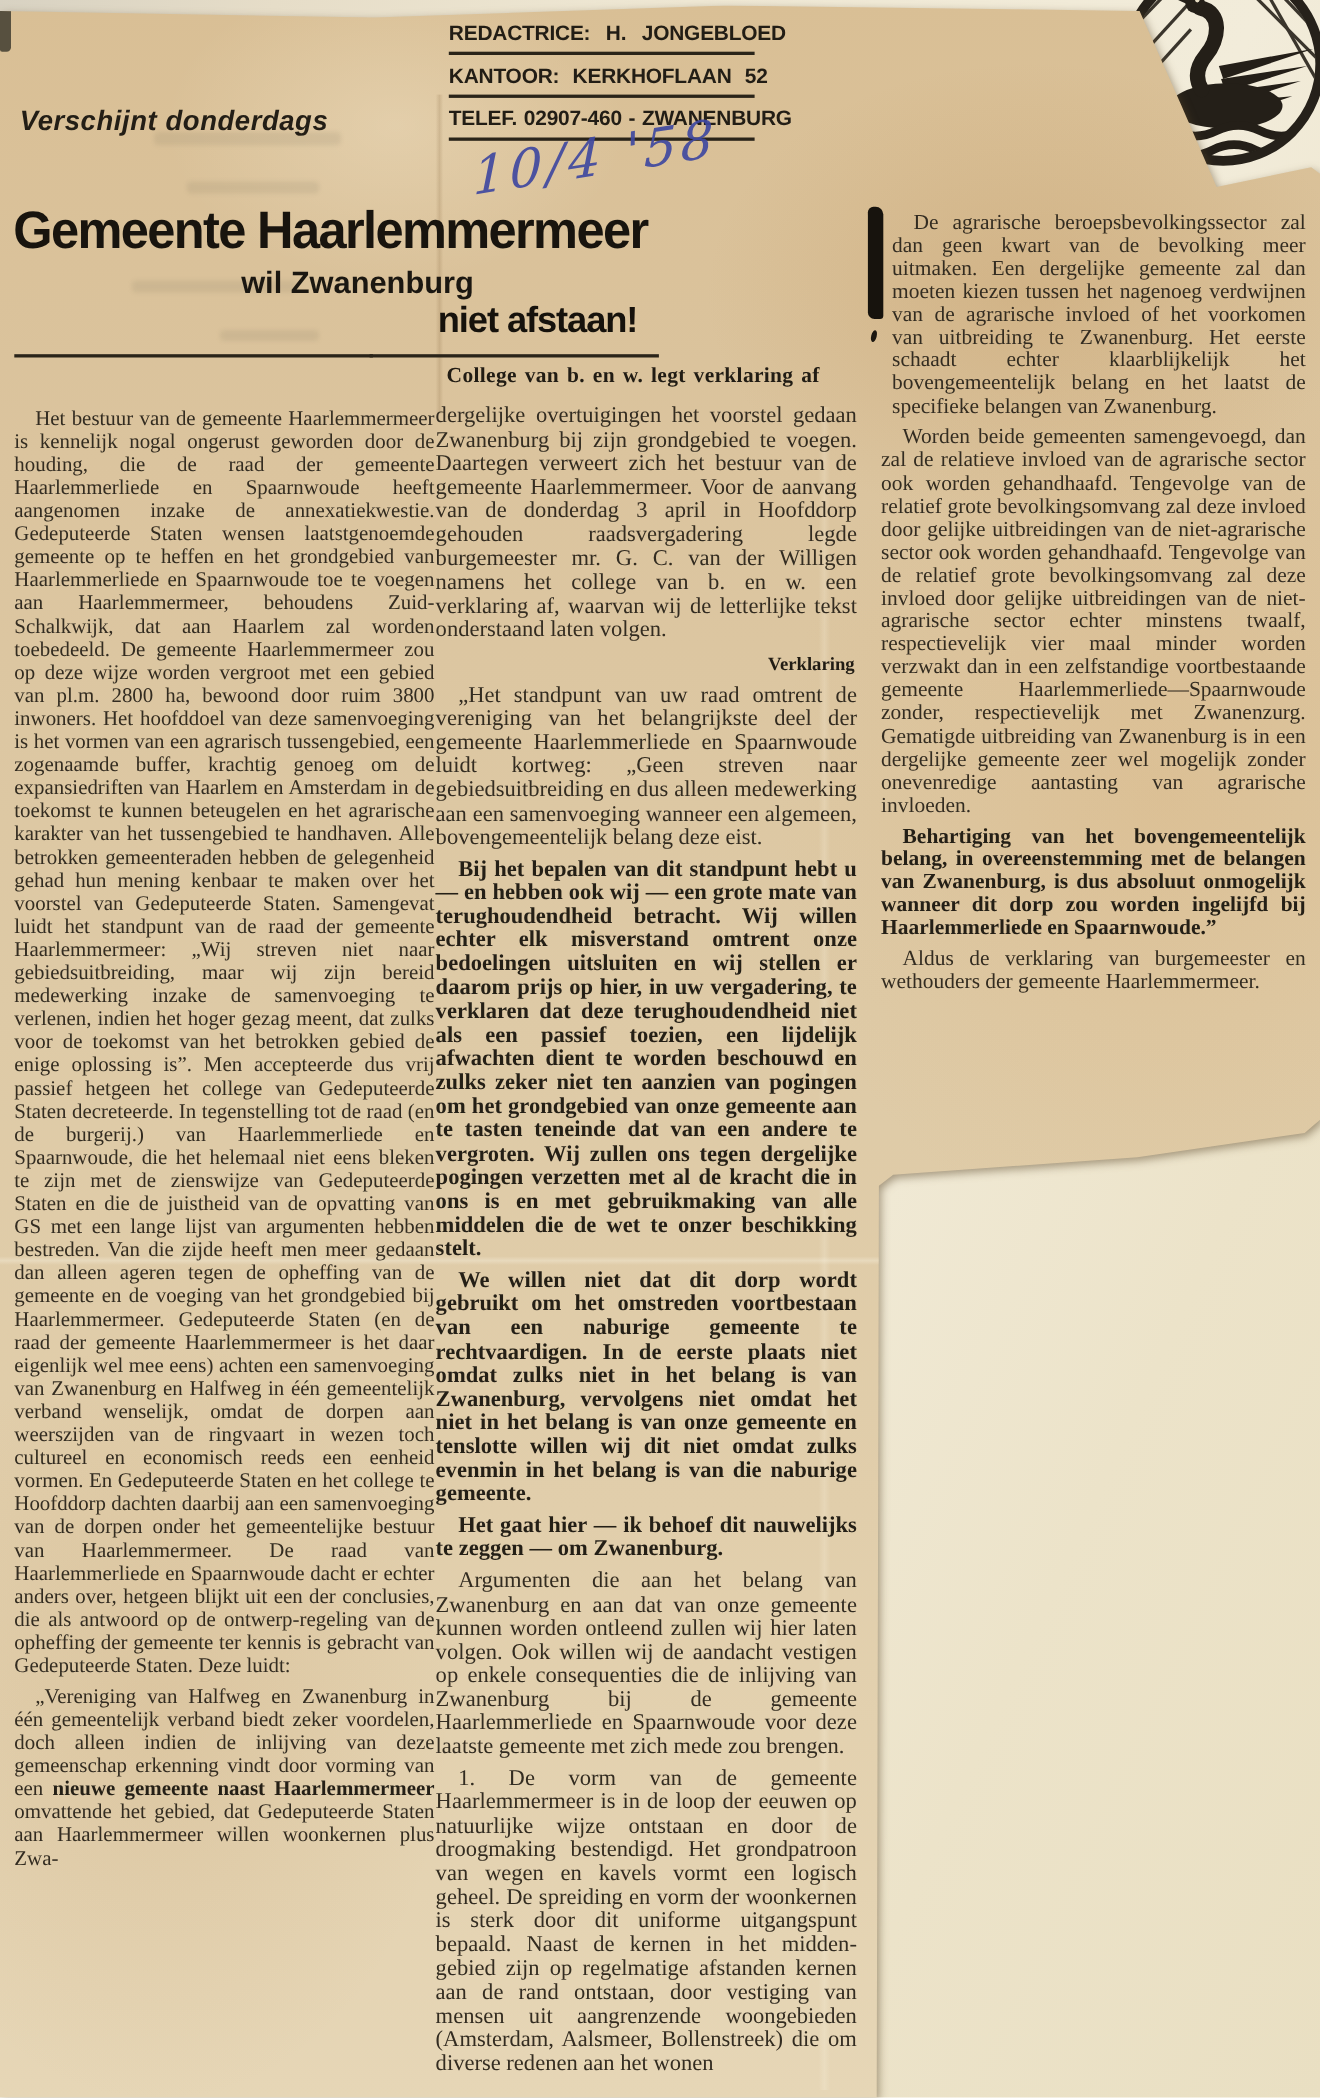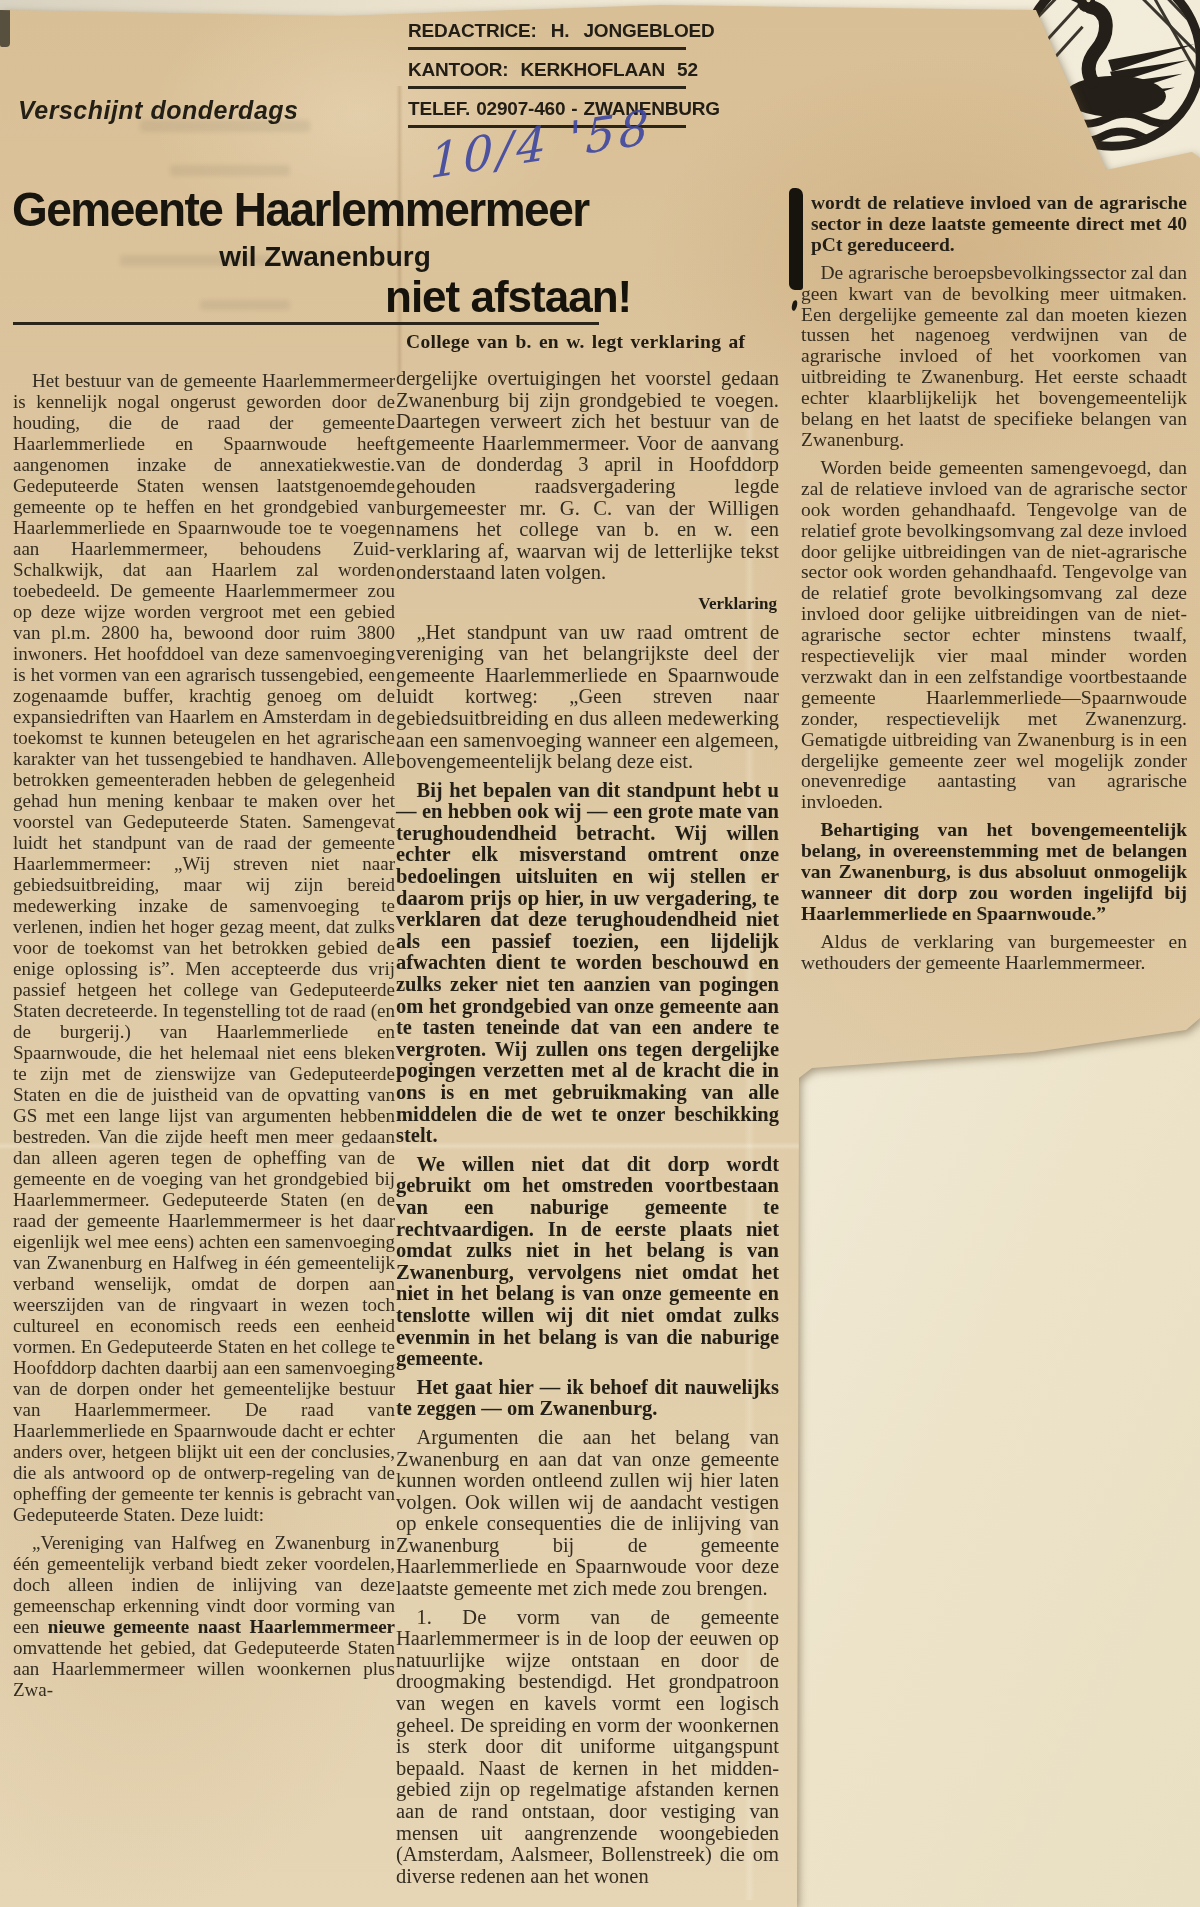--- a/index.html
+++ b/index.html
@@ -58,23 +58,23 @@
     position:absolute;left:12px;top:182px;width:680px;margin:0;
     font-family:"Liberation Sans",sans-serif;font-weight:bold;
     font-size:46px;color:#18140e;letter-spacing:-1.5px;transform:scaleY(1.04);
   }
   .subtitle{
     position:absolute;left:180px;top:241px;width:290px;text-align:center;
     font-family:"Liberation Sans",sans-serif;font-weight:bold;
     font-size:28px;color:#1b1711;
   }
   .subtitle2{
-    position:absolute;left:385px;top:272px;width:260px;
+    position:absolute;left:398px;top:272px;width:260px;
     font-family:"Liberation Sans",sans-serif;font-weight:bold;
-    font-size:44px;color:#16120c;letter-spacing:-1px;
+    font-size:33px;color:#16120c;letter-spacing:-1px;
   }
   .rule-left{position:absolute;left:13px;top:322px;width:326px;height:3px;background:#2a2419;}
   .rule-mid{position:absolute;left:336px;top:322px;width:263px;height:3px;background:#2a2419;}
   .col2-heading{
     position:absolute;left:406px;top:331px;width:384px;
     font-size:19.5px;font-weight:bold;color:#211c14;letter-spacing:.3px;word-spacing:2px;white-space:nowrap;
   }
   
   .col{position:absolute;color:#332c21;text-align:justify;}
   .col p{margin:0 0 7px 0;text-indent:1em;hyphens:auto;-webkit-hyphens:auto;}
@@ -167,21 +167,20 @@
         <div class="verklaring">Verklaring</div>
         <p lang="nl">„Het standpunt van uw raad omtrent de vereniging van het belangrijkste deel der gemeente Haarlemmerliede en Spaarnwoude luidt kortweg: „Geen streven naar gebiedsuitbreiding en dus alleen medewerking aan een samenvoeging wanneer een algemeen, bovengemeentelijk belang deze eist.</p>
         <p lang="nl" class="b">Bij het bepalen van dit standpunt hebt u — en hebben ook wij — een grote mate van terughoudendheid betracht. Wij willen echter elk misverstand omtrent onze bedoelingen uitsluiten en wij stellen er daarom prijs op hier, in uw vergadering, te verklaren dat deze terughoudendheid niet als een passief toezien, een lijdelijk afwachten dient te worden beschouwd en zulks zeker niet ten aanzien van pogingen om het grondgebied van onze gemeente aan te tasten teneinde dat van een andere te vergroten. Wij zullen ons tegen dergelijke pogingen verzetten met al de kracht die in ons is en met gebruikmaking van alle middelen die de wet te onzer beschikking stelt.</p>
         <p lang="nl" class="b">We willen niet dat dit dorp wordt gebruikt om het omstreden voortbestaan van een naburige gemeente te rechtvaardigen. In de eerste plaats niet omdat zulks niet in het belang is van Zwanenburg, vervolgens niet omdat het niet in het belang is van onze gemeente en tenslotte willen wij dit niet omdat zulks evenmin in het belang is van die naburige gemeente.</p>
         <p lang="nl" class="b">Het gaat hier — ik behoef dit nauwelijks te zeggen — om Zwanenburg.</p>
         <p lang="nl">Argumenten die aan het belang van Zwanenburg en aan dat van onze gemeente kunnen worden ontleend zullen wij hier laten volgen. Ook willen wij de aandacht vestigen op enkele consequenties die de inlijving van Zwanenburg bij de gemeente Haarlemmerliede en Spaarnwoude voor deze laatste gemeente met zich mede zou brengen.</p>
         <p lang="nl">1. De vorm van de gemeente Haarlemmermeer is in de loop der eeuwen op natuurlijke wijze ontstaan en door de droogmaking bestendigd. Het grondpatroon van wegen en kavels vormt een logisch geheel. De spreiding en vorm der woonkernen is sterk door dit uniforme uitgangspunt bepaald. Naast de kernen in het midden-gebied zijn op regelmatige afstanden kernen aan de rand ontstaan, door vestiging van mensen uit aangrenzende woongebieden (Amsterdam, Aalsmeer, Bollenstreek) die om diverse redenen aan het wonen</p>
       </div>
 
       <div class="col" id="col-right">
-        <p lang="nl" class="b flush">wordt de relatieve invloed van de agrarische sector in deze laatste gemeente direct met 40 pCt gereduceerd.</p>
         <p lang="nl">De agrarische beroepsbevolkingssector zal dan geen kwart van de bevolking meer uitmaken. Een dergelijke gemeente zal dan moeten kiezen tussen het nagenoeg verdwijnen van de agrarische invloed of het voorkomen van uitbreiding te Zwanenburg. Het eerste schaadt echter klaarblijkelijk het bovengemeentelijk belang en het laatst de specifieke belangen van Zwanenburg.</p>
         <p lang="nl">Worden beide gemeenten samengevoegd, dan zal de relatieve invloed van de agrarische sector ook worden gehandhaafd. Tengevolge van de relatief grote bevolkingsomvang zal deze invloed door gelijke uitbreidingen van de niet-agrarische sector ook worden gehandhaafd. Tengevolge van de relatief grote bevolkingsomvang zal deze invloed door gelijke uitbreidingen van de niet-agrarische sector echter minstens twaalf, respectievelijk vier maal minder worden verzwakt dan in een zelfstandige voortbestaande gemeente Haarlemmerliede—Spaarnwoude zonder, respectievelijk met Zwanenzurg. Gematigde uitbreiding van Zwanenburg is in een dergelijke gemeente zeer wel mogelijk zonder onevenredige aantasting van agrarische invloeden.</p>
         <p lang="nl" class="b">Behartiging van het bovengemeentelijk belang, in overeenstemming met de belangen van Zwanenburg, is dus absoluut onmogelijk wanneer dit dorp zou worden ingelijfd bij Haarlemmerliede en Spaarnwoude.”</p>
         <p lang="nl">Aldus de verklaring van burgemeester en wethouders der gemeente Haarlemmermeer.</p>
       </div>
 
       <div class="ink-bar"></div>
       <div class="ink-dot"></div>
     </div>
   </div>

